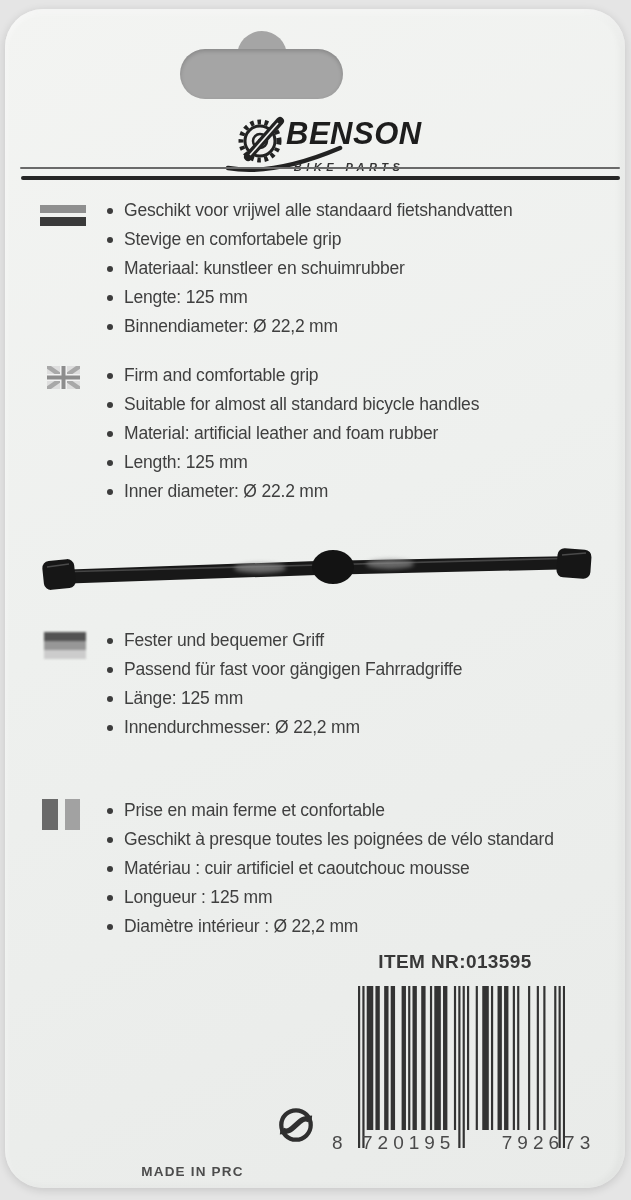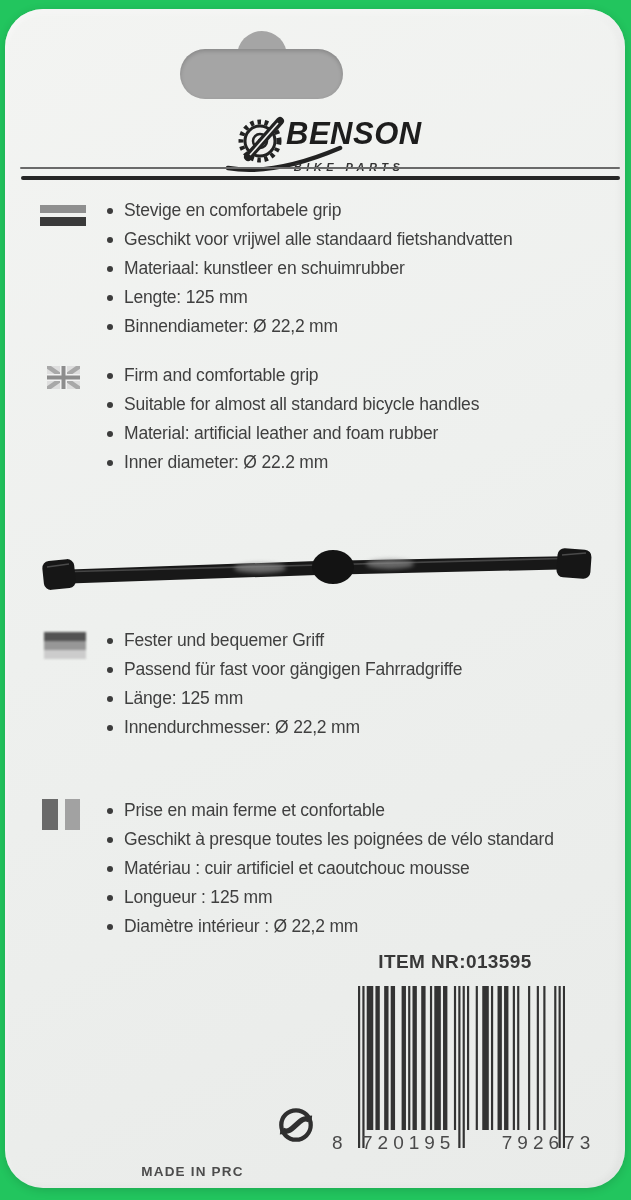--- a/index.html
+++ b/index.html
@@ -1,16 +1,16 @@
 <!DOCTYPE html>
 <html><head>
 <meta charset="utf-8">
 <style>
   html,body{margin:0;padding:0;background:#ffffff;}
-  .stage{position:relative;width:631px;height:1200px;background:#22c55e;overflow:hidden;
+  .stage{position:relative;width:631px;height:1200px;background:#e5e5e5;overflow:hidden;
          font-family:"Liberation Sans",sans-serif;color:#3c3c3c;}
   .card{position:absolute;left:5px;top:9px;width:620px;height:1179px;border-radius:38px;
         background:linear-gradient(155deg,#f3f4f2 0%,#eef0ee 45%,#e9ebe9 100%);
         box-shadow:0 2px 10px rgba(0,0,0,.14), inset -4px 0 8px rgba(0,0,0,.05), inset 0 3px 6px rgba(255,255,255,.7);}
   
   .slot-rect{position:absolute;left:180px;top:49px;width:163px;height:50px;border-radius:26px;
              background:#a5a5a5;box-shadow:inset 0 2px 4px rgba(0,0,0,.18);}
   .slot-bump{position:absolute;left:237px;top:31px;width:50px;height:50px;border-radius:50%;
              background:#a5a5a5;}
   
@@ -106,30 +106,31 @@
     <div class="b1"></div>
       <div class="b2"></div>
       <div class="b3"></div>
   </div>
   <div class="flag-fr">
     <div class="b1"></div>
       <div class="b2"></div>
   </div>
 
   <ul class="blist list-nl">
+      <li>Geschikt voor vrijwel alle standaard fietshandvatten</li>
       <li>Stevige en comfortabele grip</li>
-      <li>Geschikt voor vrijwel alle standaard fietshandvatten</li>
       <li>Materiaal: kunstleer en schuimrubber</li>
       <li>Lengte: 125 mm</li>
       <li>Binnendiameter: Ø 22,2 mm</li>
     </ul>
   <ul class="blist list-en">
       <li>Firm and comfortable grip</li>
       <li>Suitable for almost all standard bicycle handles</li>
       <li>Material: artificial leather and foam rubber</li>
+      <li>Length: 125 mm</li>
       <li>Inner diameter: Ø 22.2 mm</li>
     </ul>
   <ul class="blist list-de">
       <li>Fester und bequemer Griff</li>
       <li>Passend für fast voor gängigen Fahrradgriffe</li>
       <li>Länge: 125 mm</li>
       <li>Innendurchmesser: Ø 22,2 mm</li>
     </ul>
   <ul class="blist list-fr">
       <li>Prise en main ferme et confortable</li>

